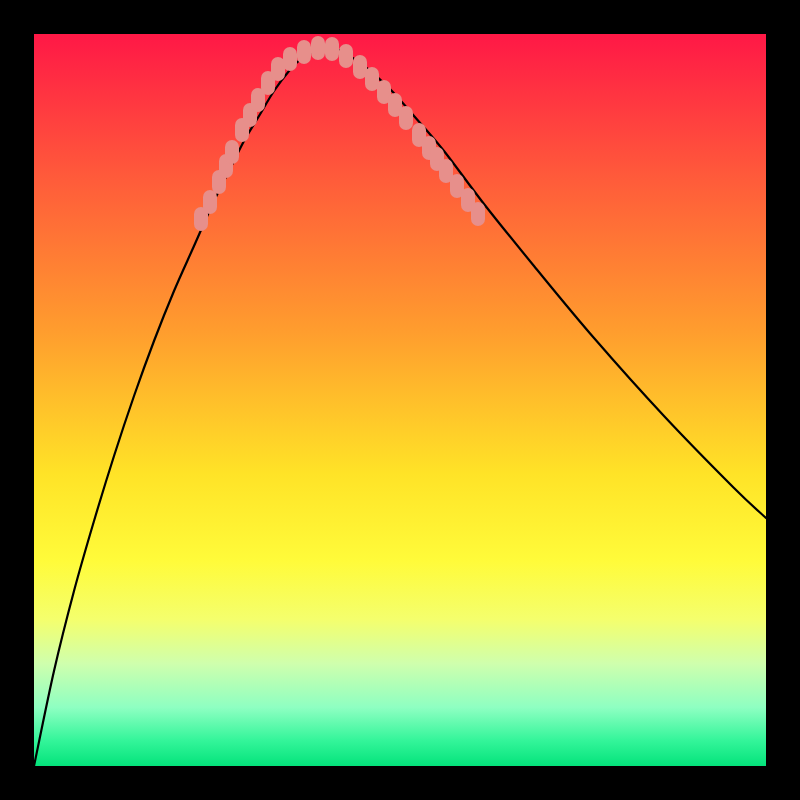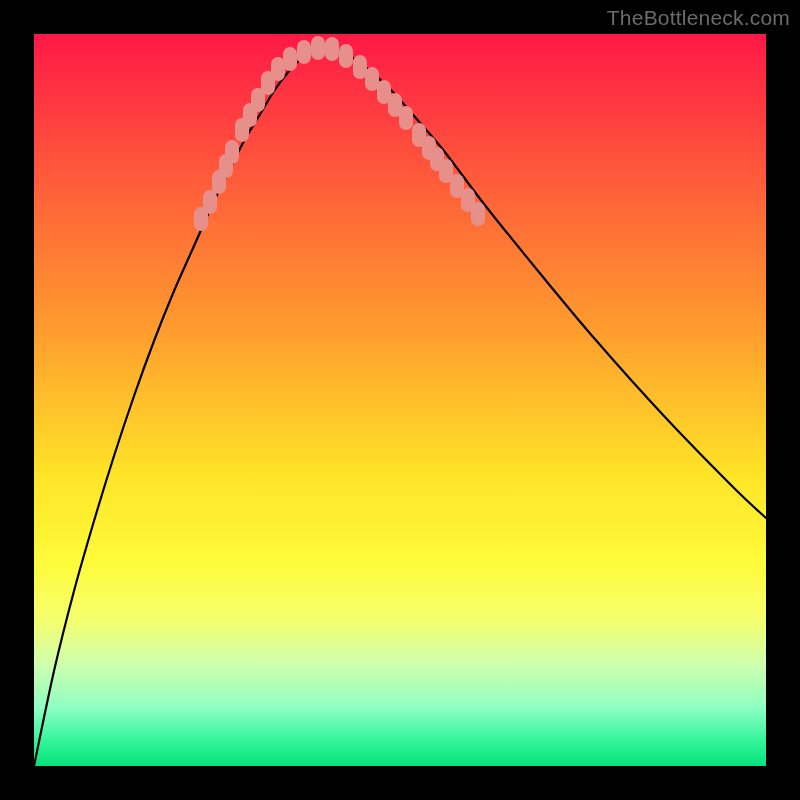--- a/index.html
+++ b/index.html
@@ -45,21 +45,20 @@
     inset: 0;
     width: 100%;
     height: 100%;
     overflow: visible;
   }
 </style>
 </head>
 <body>
 
 <div class="frame">
-  <div class="watermark">TheBottleneck.com</div>
   <div class="plot-area">
     <svg class="gradient-bg" viewBox="0 0 732 732" preserveAspectRatio="none">
       <defs>
         <linearGradient id="bg-grad" x1="0" y1="0" x2="0" y2="1">
             <stop offset="0.00%" stop-color="#ff1846"></stop>
             <stop offset="20.00%" stop-color="#ff5c3a"></stop>
             <stop offset="40.00%" stop-color="#ff9b2e"></stop>
             <stop offset="60.00%" stop-color="#ffe327"></stop>
             <stop offset="72.00%" stop-color="#fffb3a"></stop>
             <stop offset="80.00%" stop-color="#f4ff6d"></stop>

